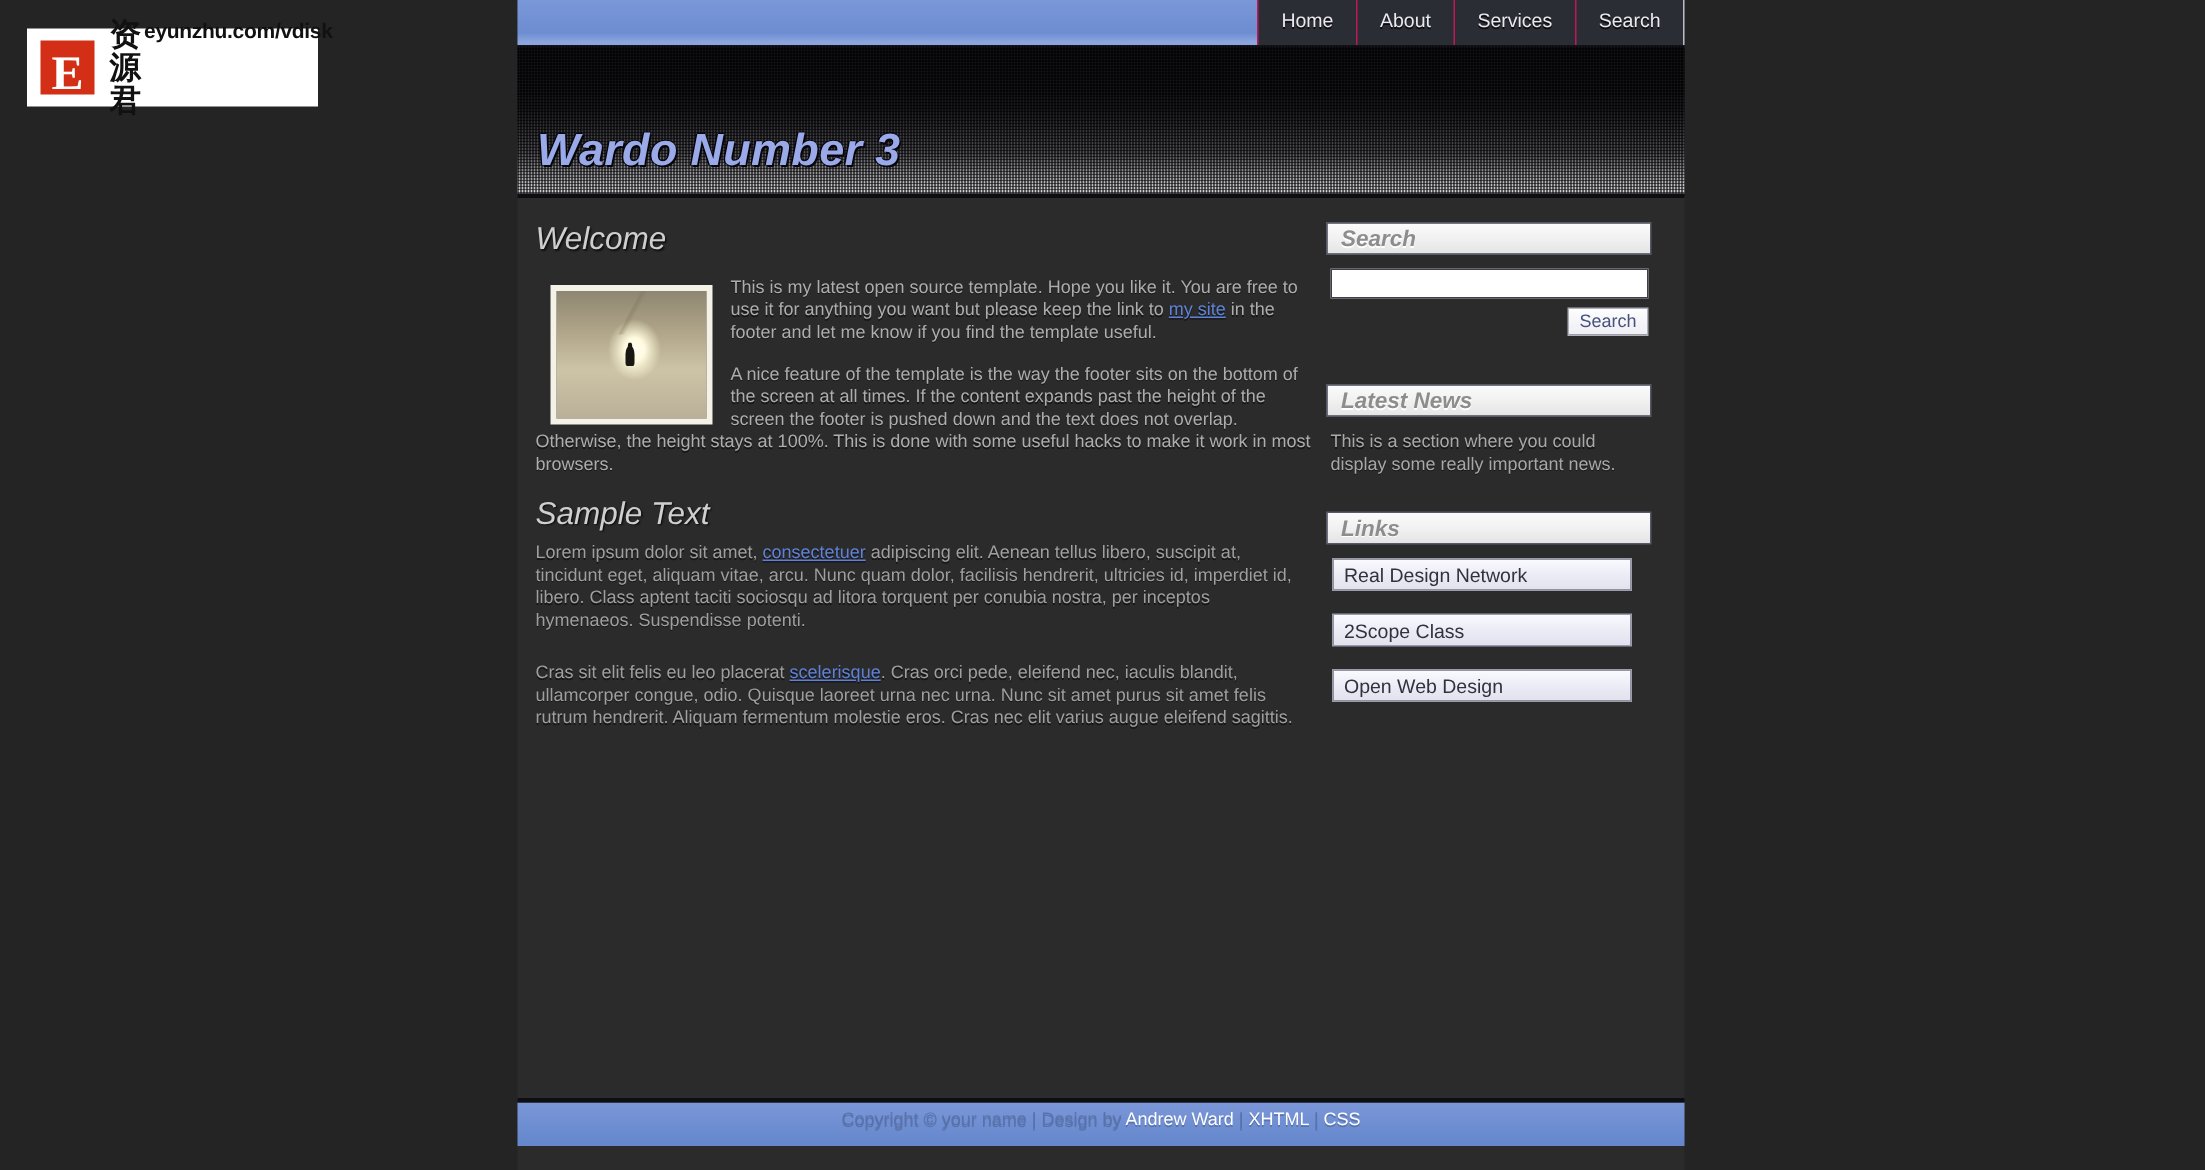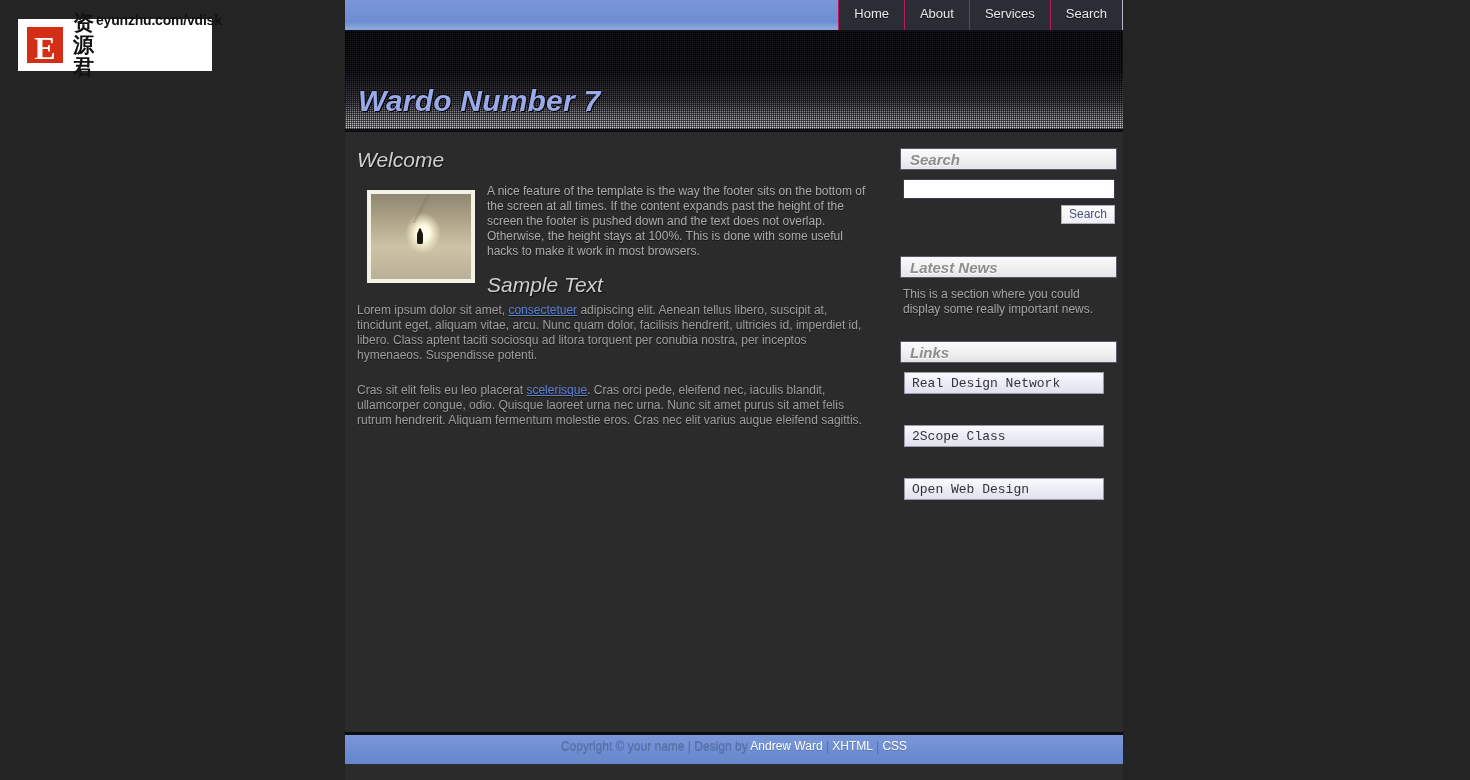--- a/index.html
+++ b/index.html
@@ -127,21 +127,20 @@
     color: #9aa9e8;
     text-shadow: 1px 1px 0 #05050a, -1px 0 0 #05050a, 0 -1px 0 #05050a;
     letter-spacing: 0.2px;
     white-space: nowrap;
   }
 
   
   #body-wrap {
     display: flex;
     padding: 0;
-    gap: 16px;
   }
   #content {
     width: 530px;
     flex: 0 0 auto;
     padding: 16px 0 0 12px;
     box-sizing: border-box;
   }
   #sidebar {
     width: 236px;
     flex: 0 0 auto;
@@ -276,31 +275,30 @@
   #links-head { margin-top: 24px; }
   ul#links-list {
     list-style: none;
     margin: 0;
     padding: 0 0 0 4px;
   }
   ul#links-list li {
     width: 200px;
     height: 22px;
     line-height: 21px;
-    margin-bottom: 31px;
+    margin-bottom: 15px;
     padding-left: 7px;
     box-sizing: border-box;
     font-size: 13px;
     color: #32323c;
     background: linear-gradient(to bottom, #fafaff 0%, #ececf6 50%, #e2e2ee 100%);
     border: 1px solid #9a9cae;
     cursor: pointer;
     overflow: hidden;
     white-space: nowrap;
-    font-family: Liberation Mono, monospace;
   }
 
   
   #footer {
     position: absolute;
     left: 0;
     bottom: 16px;
     width: 778px;
     height: 32px;
     background: linear-gradient(to bottom, #7a97d8 0%, #6d8dd1 60%, #6686cd 100%);
@@ -338,30 +336,31 @@
     <div id="nav-blue"></div>
     <div id="nav-items">
       <div class="nav-item">Home</div>
       <div class="nav-item">About</div>
       <div class="nav-item">Services</div>
       <div class="nav-item">Search</div>
     </div>
   </div>
 
   <div id="header">
-    <div id="header-title">Wardo Number 7</div>
+    <div id="header-title">Wardo Number 3</div>
   </div>
 
   <div id="body-wrap">
 
     <div id="content">
       <h2 class="section-title">Welcome</h2>
 
       <div id="intro-block">
         <div id="thumb"></div>
+        <p class="body-text tight"><span>This is my latest open source template. Hope you like it. You are free to use it for anything you want but please keep the link to </span><a class="inline-link" href="#">my site</a><span> in the footer and let me know if you find the template useful.</span></p>
         <p class="body-text">A nice feature of the template is the way the footer sits on the bottom of the screen at all times. If the content expands past the height of the screen the footer is pushed down and the text does not overlap. Otherwise, the height stays at 100%. This is done with some useful hacks to make it work in most browsers.</p>
       </div>
 
       <h2 class="section-title sample-title">Sample Text</h2>
 
       <p class="lorem"><span>Lorem ipsum dolor sit amet, </span><a class="inline-link" href="#">consectetuer</a><span> adipiscing elit. Aenean tellus libero, suscipit at, tincidunt eget, aliquam vitae, arcu. Nunc quam dolor, facilisis hendrerit, ultricies id, imperdiet id, libero. Class aptent taciti sociosqu ad litora torquent per conubia nostra, per inceptos hymenaeos. Suspendisse potenti.</span></p>
 
       <p class="lorem"><span>Cras sit elit felis eu leo placerat </span><a class="inline-link" href="#">scelerisque</a><span>. Cras orci pede, eleifend nec, iaculis blandit, ullamcorper congue, odio. Quisque laoreet urna nec urna. Nunc sit amet purus sit amet felis rutrum hendrerit. Aliquam fermentum molestie eros. Cras nec elit varius augue eleifend sagittis.</span></p>
     </div>
 

